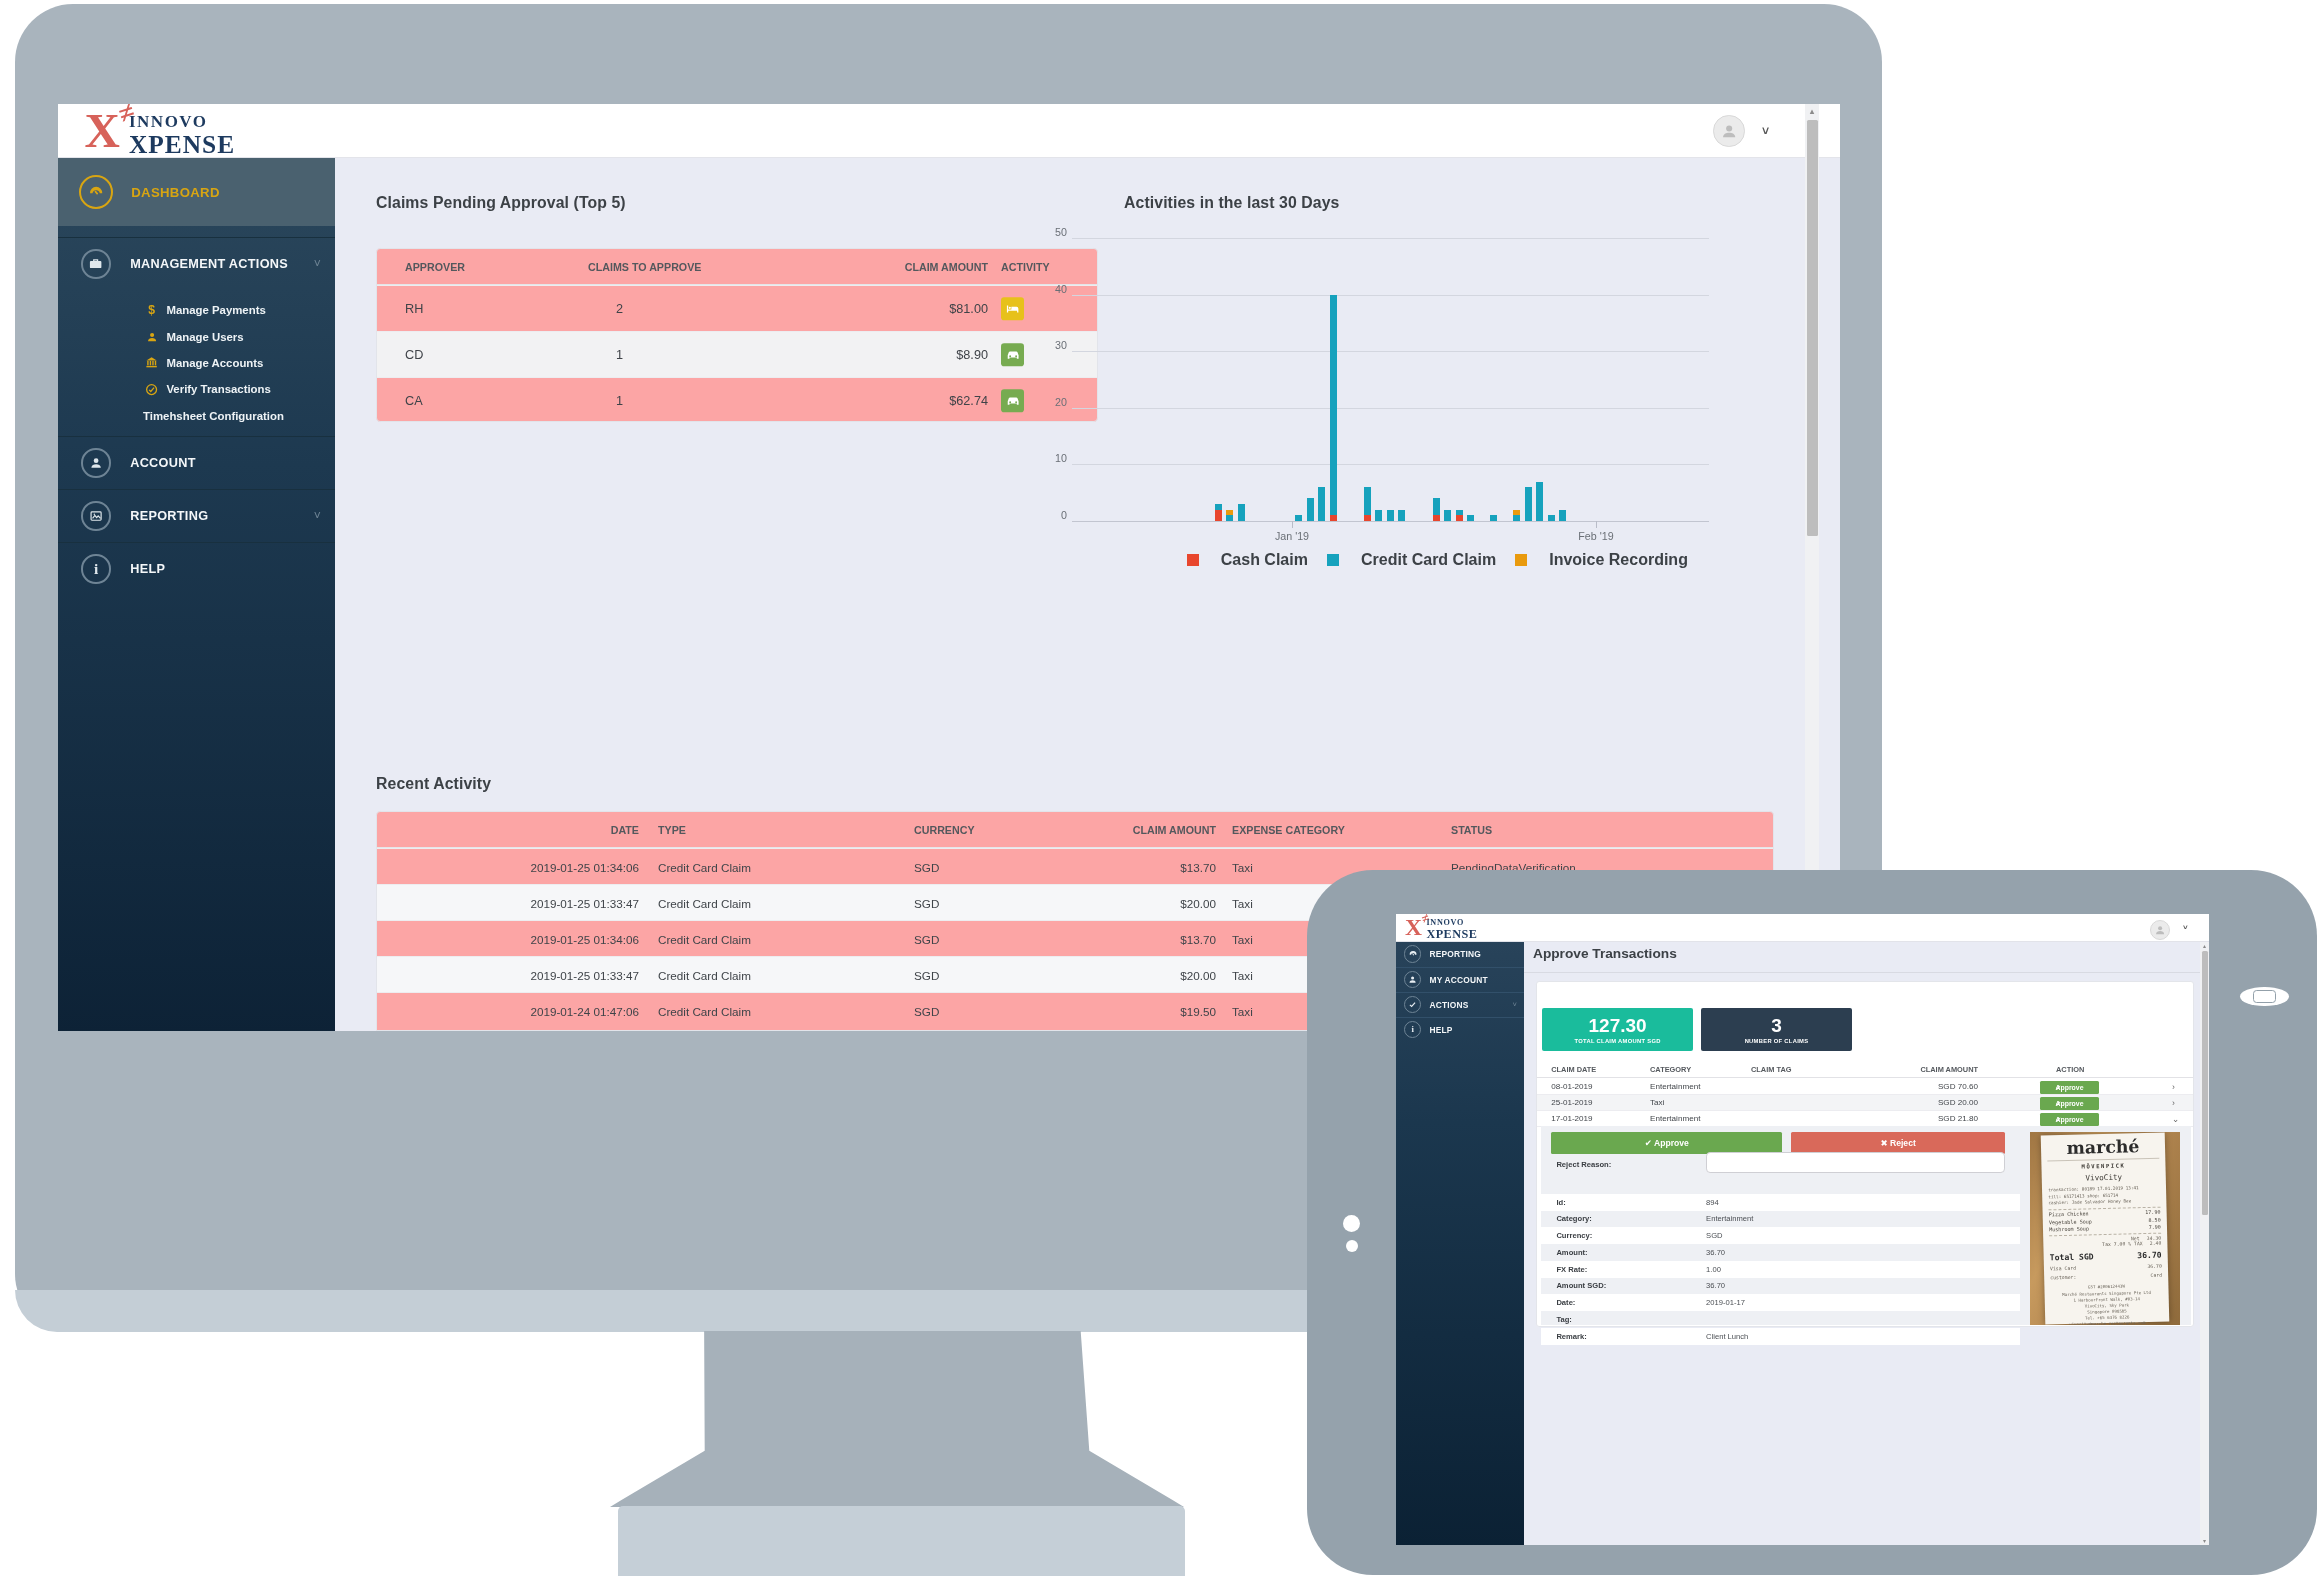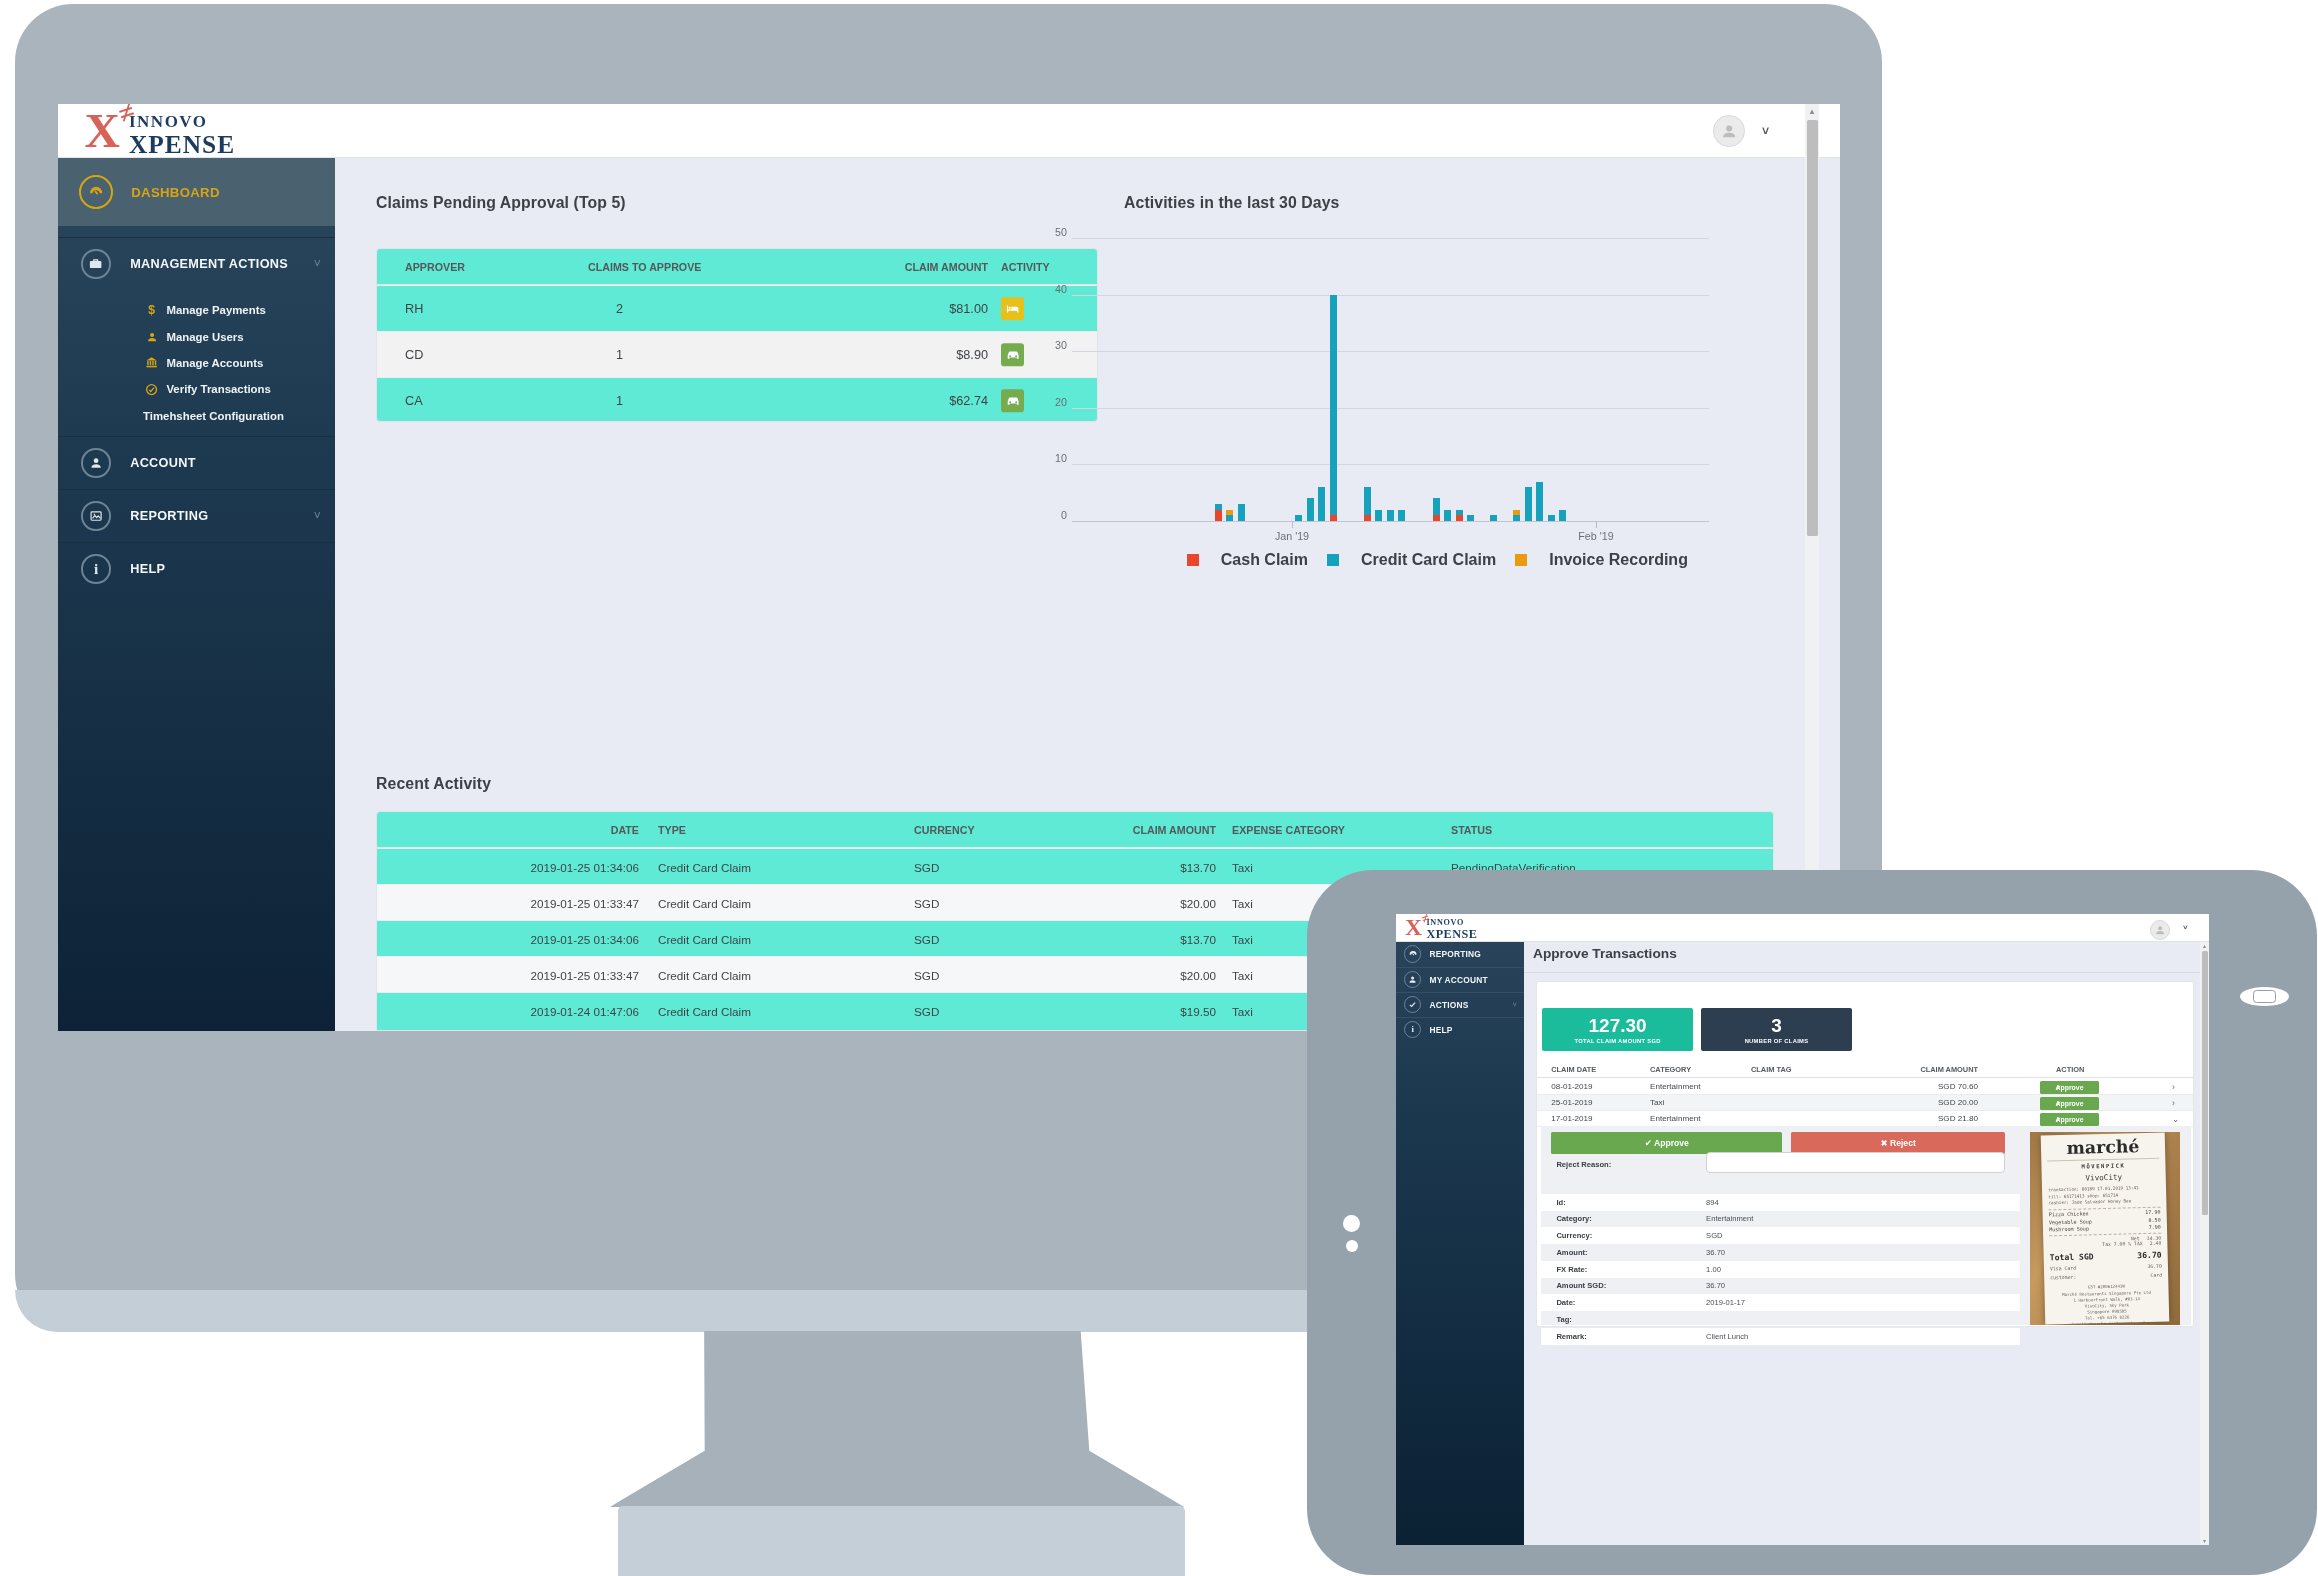--- a/index.html
+++ b/index.html
@@ -66,21 +66,21 @@
   .dash-row .nav-label { color:#d8a512; font-size:13.2px; margin-left:18.3px; }
   .main-row { height:53px; padding-left:23.4px; }
   .main-row .circle-icon { width:29.5px; height:29.5px; border:2px solid #6e8495; color:#dfe7ec; }
   .main-row .nav-label { color:#f4f7f9; font-size:12.7px; margin-left:19.3px; }
   .sub-row { height:26.4px; display:flex; align-items:center; padding-left:85px; cursor:pointer; }
   .sub-icon { width:17.3px; color:#d8a512; font-weight:700; font-size:12.2px; display:flex; justify-content:center; }
   .sub-label { color:#eef3f6; font-size:11.4px; font-weight:700; margin-left:6.1px; }
 
   
   .panel-title { position:absolute; font-size:15.8px; font-weight:700; color:#3c4146; letter-spacing:0.1px; }
-  .card { position:absolute; background:#5eead4; border-radius:4.1px; border:0.5px solid #e2e4ea; overflow:hidden; }
+  .card { position:absolute; background:#fca5a5; border-radius:4.1px; border:0.5px solid #e2e4ea; overflow:hidden; }
   .thead-text { font-weight:700; color:#54585d; }
 
   
   .cp-header { position:relative; height:36px; border-bottom:1px solid #e5e5e8; }
   .cp-row { position:relative; height:46px; border-top:0.5px solid #ededf0; font-size:12.7px; color:#3f4348; }
   .cp-row.striped { background:#f2f2f3; }
   .cell { position:absolute; top:50%; transform:translateY(-50%); }
   .cp-c1 { left:28px; } .cp-c2 { left:239px; }
   .cp-c3 { left:478px; width:133px; text-align:right; }
   .cp-c4 { left:624px; }

